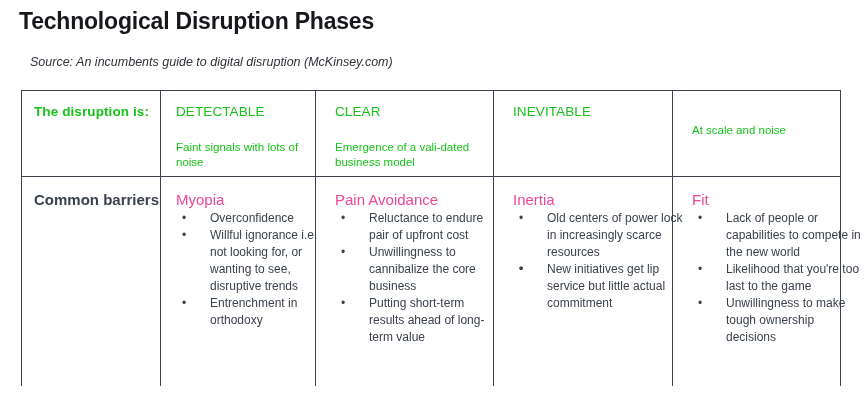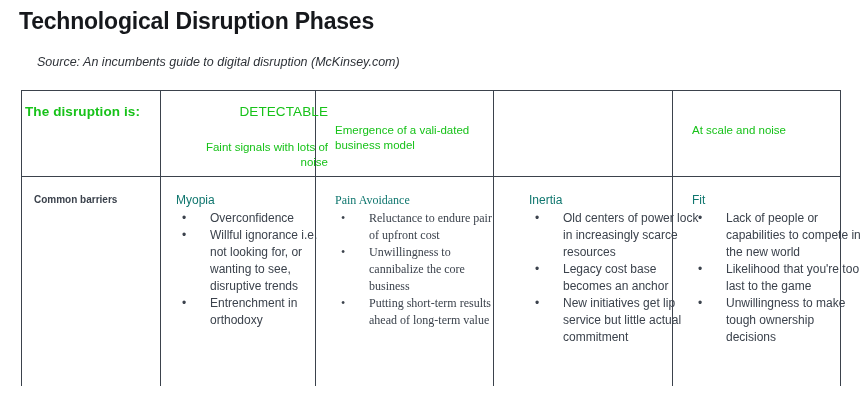--- a/index.html
+++ b/index.html
@@ -31,21 +31,21 @@
     top: 7px;
     font-size: 23px;
     font-weight: bold;
     letter-spacing: -0.2px;
     color: #16181c;
     line-height: 28px;
     white-space: nowrap;
   }
   .source {
     position: absolute;
-    left: 37px;
+    left: 30px;
     top: 54px;
     font-size: 12.5px;
     font-style: italic;
     color: #2f3339;
     line-height: 16px;
     white-space: nowrap;
   }
 
   
   .table {
@@ -98,47 +98,47 @@
     white-space: nowrap;
   }
   .hcell .htitle.bold {
     font-weight: bold;
   }
   .hcell .hsub {
     font-size: 11.5px;
     line-height: 15px;
     margin-top: 20px;
   }
-  .h0 { left: 4px; width: 128px; }
-  .h1 { left: 162px; width: 145px; text-align: right; }
+  .h0 { left: 13px; width: 128px; }
+  .h1 { left: 155px; width: 145px; }
   .h2 { left: 314px; width: 165px; }
   .h3 { left: 492px; width: 165px; }
   .h4 { left: 671px; width: 160px; }
 
   
   .bcell {
     position: absolute;
     top: 101px;
   }
   .b0 { left: 13px; width: 128px; }
   .b1 { left: 155px; width: 145px; }
-  .b2 { left: 314px; width: 165px; font-family: Liberation Serif, serif; }
-  .b3 { left: 508px; width: 170px; }
+  .b2 { left: 314px; width: 165px; }
+  .b3 { left: 492px; width: 170px; }
   .b4 { left: 671px; width: 175px; }
 
   .rowlabel {
-    font-size: 10px;
+    font-size: 15px;
     font-weight: bold;
     line-height: 17px;
     color: #3b424c;
   }
   .btitle {
-    font-size: 12px;
+    font-size: 15px;
     line-height: 18px;
-    color: #0f766e;
+    color: #ec4899;
     margin-bottom: 1px;
   }
   ul.blist {
     list-style: none;
     margin: 0;
     padding: 0;
   }
   ul.blist li {
     position: relative;
     padding-left: 34px;
@@ -178,24 +178,26 @@
     <div class="hcell h0">
       <div class="htitle bold">The disruption is:</div>
     </div>
 
     <div class="hcell h1">
       <div class="htitle">DETECTABLE</div>
       <div class="hsub">Faint signals with lots of noise</div>
     </div>
 
     <div class="hcell h2">
+      <div class="htitle">CLEAR</div>
       <div class="hsub">Emergence of a vali-dated business model</div>
     </div>
 
     <div class="hcell h3">
+      <div class="htitle">INEVITABLE</div>
     </div>
 
     <div class="hcell h4">
       <div class="hsub">At scale and noise</div>
     </div>
 
     <div class="bcell b0">
       <div class="rowlabel">Common barriers</div>
     </div>
 
@@ -214,21 +216,21 @@
         <li><span class="bul">•</span><span>Reluctance to endure pair of upfront cost</span></li>
         <li><span class="bul">•</span><span>Unwillingness to cannibalize the core business</span></li>
         <li><span class="bul">•</span><span>Putting short-term results ahead of long-term value</span></li>
       </ul>
     </div>
 
     <div class="bcell b3">
       <div class="btitle">Inertia</div>
       <ul class="blist">
         <li><span class="bul">•</span><span>Old centers of power lock in increasingly scarce resources</span></li>
-        <li><span class="bul">•</span><span>Legacy cost base becomes an anchor</span></li>
+        <li><span class="bul">•</span></li>
         <li><span class="bul">•</span><span>New initiatives get lip service but little actual commitment</span></li>
       </ul>
     </div>
 
     <div class="bcell b4">
       <div class="btitle">Fit</div>
       <ul class="blist">
         <li><span class="bul">•</span><span>Lack of people or capabilities to compete in the new world</span></li>
         <li><span class="bul">•</span><span>Likelihood that you're too last to the game</span></li>
         <li><span class="bul">•</span><span>Unwillingness to make tough ownership decisions</span></li>

